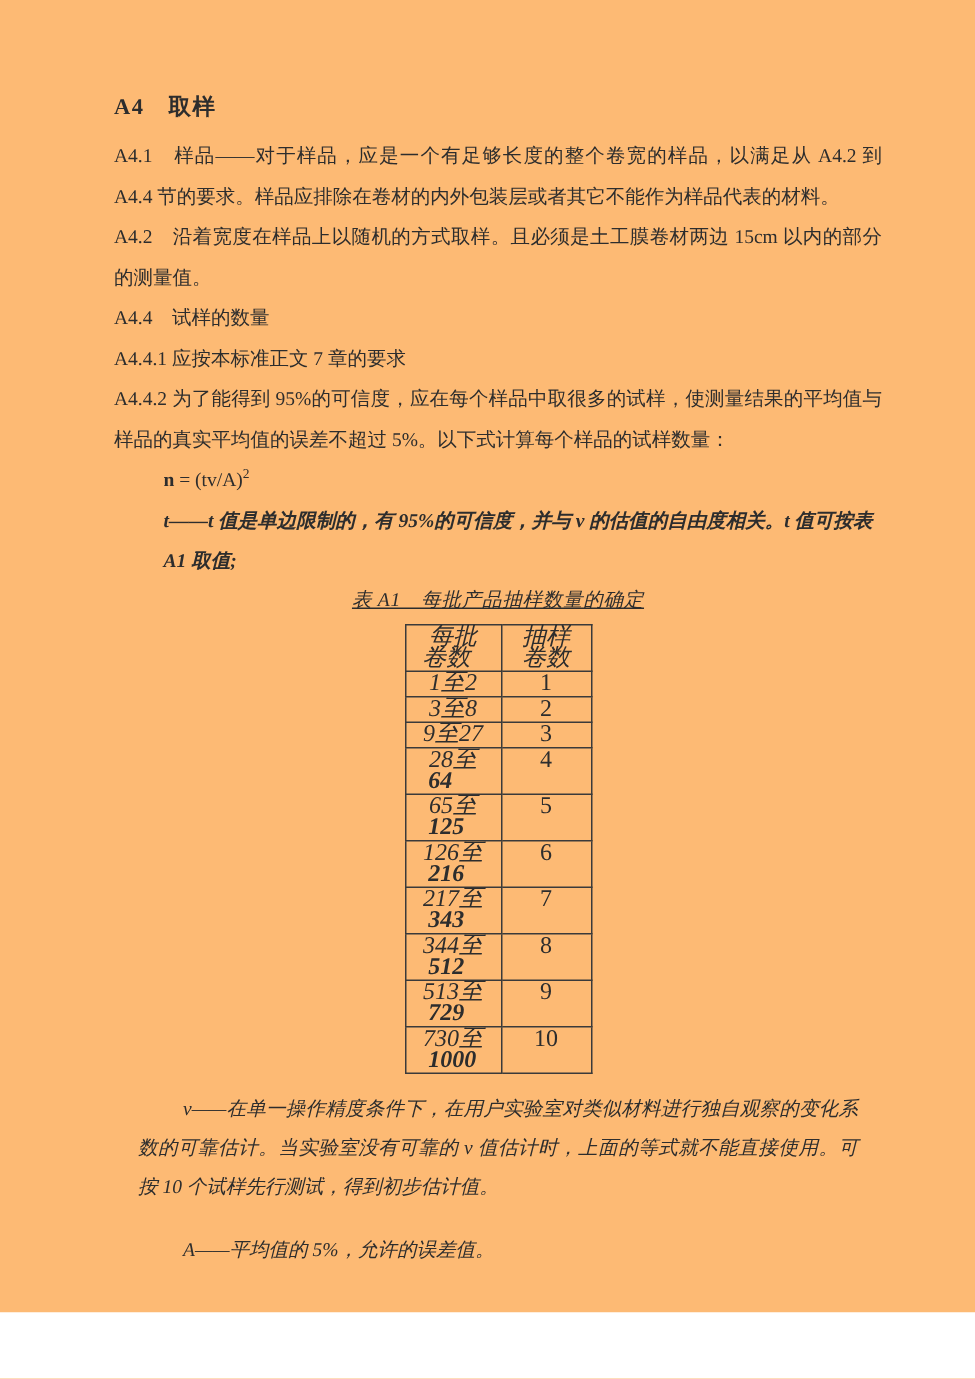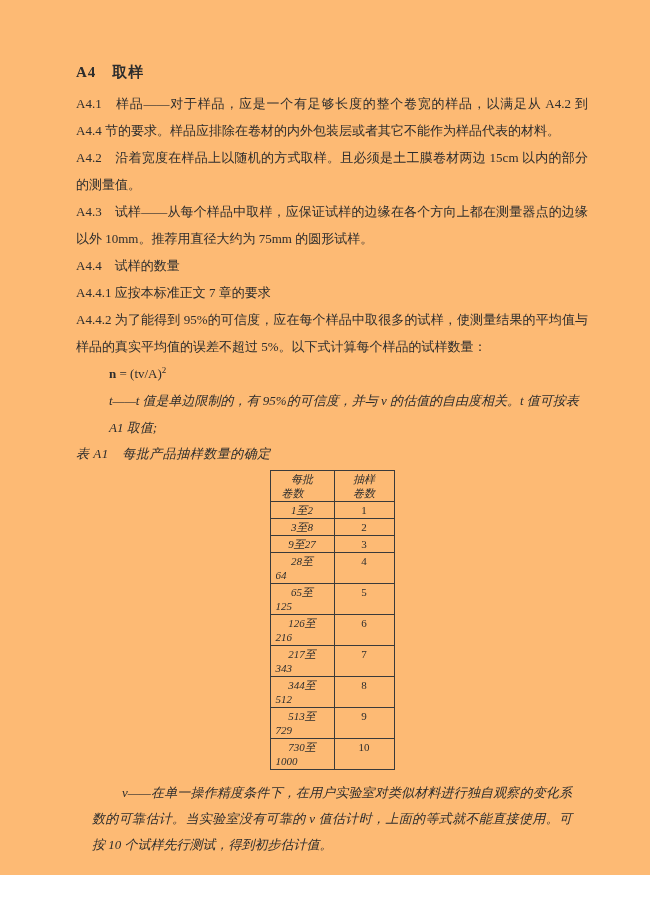--- a/index.html
+++ b/index.html
@@ -29,66 +29,67 @@
   }
   p.formula {
     margin: 0;
     padding-left: 33px;
     line-height: 27px;
   }
   p.formula b { font-weight: bold; }
   p.formula sup { font-size: 9px; vertical-align: super; line-height: 0; }
   .kai { font-style: italic; }
   p.where-line { margin: 0; line-height: 27px; }
-  p.t-line { margin: 0; line-height: 27px; padding-left: 33px; }
+  p.t-line { margin: 0; line-height: 27px; padding-left: 33px; font-weight: bold; }
   p.table-title {
     margin: 0;
     line-height: 26px;
+    text-align: center;
     letter-spacing: 0.5px;
+    text-decoration: underline;
   }
   table.sampling {
     margin: 3px auto 10px auto;
     border-collapse: collapse;
     table-layout: fixed;
     width: 124px;
-    font-size: 11px;
+    font-size: 16px;
     font-style: italic;
     color: #2d2d2d;
   }
   table.sampling th, table.sampling td {
     border: 1px solid #3a3a3a;
     padding: 1px 2px;
     vertical-align: top;
     font-weight: normal;
     line-height: 14px;
   }
   table.sampling col.c1 { width: 64px; }
   table.sampling col.c2 { width: 60px; }
   .cl1 { text-align: center; }
-  .cl2 { text-align: left; padding-left: 3px; }
+  .cl2 { text-align: left; padding-left: 13px; font-weight: bold; }
   .cl2h { text-align: left; padding-left: 9px; }
   td.num { text-align: center; font-style: normal; }
   p.note {
     margin: 16px;
     line-height: 26px;
     text-indent: 30px;
     text-align: justify;
   }
   p.note.first { margin-top: 5px; }
 </style>
 </head>
 <body>
 
 <div class="page">
 
   <h1 class="heading">A4　取样</h1>
 
   <p class="body">A4.1　样品——对于样品，应是一个有足够长度的整个卷宽的样品，以满足从 A4.2 到 A4.4 节的要求。样品应排除在卷材的内外包装层或者其它不能作为样品代表的材料。</p>
   <p class="body">A4.2　沿着宽度在样品上以随机的方式取样。且必须是土工膜卷材两边 15cm 以内的部分的测量值。</p>
-  <p class="body">A4.3　试样——从每个样品中取样，应保证试样的边缘在各个方向上都在测量器点的边缘以外 10mm。推荐用直径大约为 75mm 的圆形试样。</p>
   <p class="body">A4.4　试样的数量</p>
   <p class="body">A4.4.1 应按本标准正文 7 章的要求</p>
   <p class="body">A4.4.2 为了能得到 95%的可信度，应在每个样品中取很多的试样，使测量结果的平均值与样品的真实平均值的误差不超过 5%。以下式计算每个样品的试样数量：</p>
 
   <p class="formula"><b>n</b><span> = (tv/A)</span><sup>2</sup></p>
 
   <p class="t-line kai">t——t 值是单边限制的，有 95%的可信度，并与 v 的估值的自由度相关。t 值可按表 A1 取值;</p>
 
   <p class="table-title kai">表 A1　每批产品抽样数量的确定</p>
 

